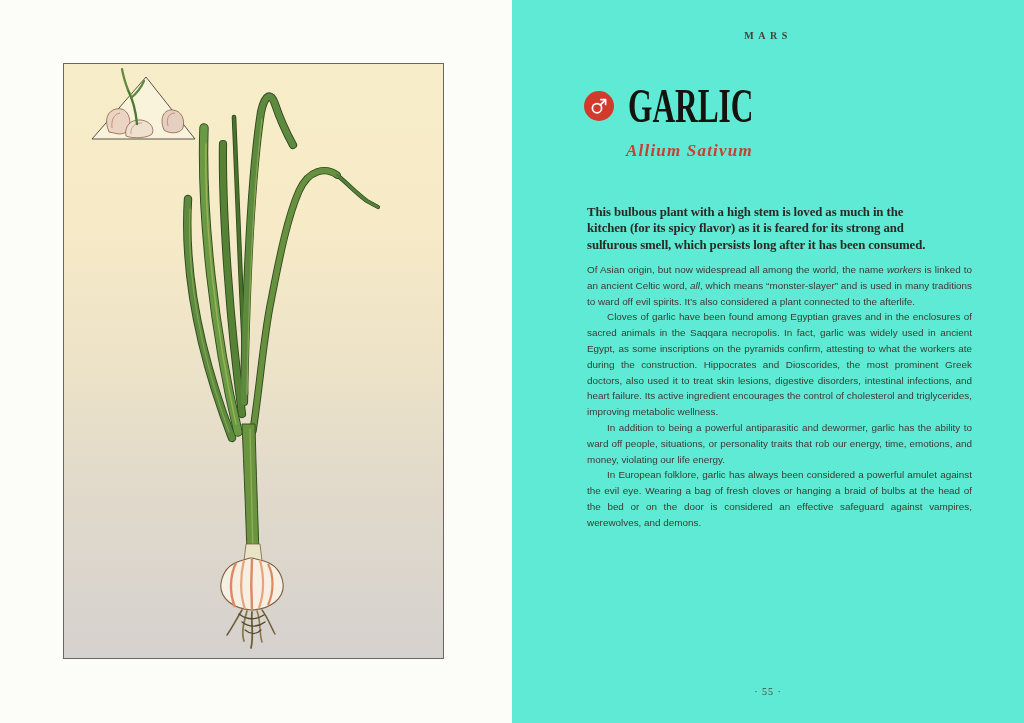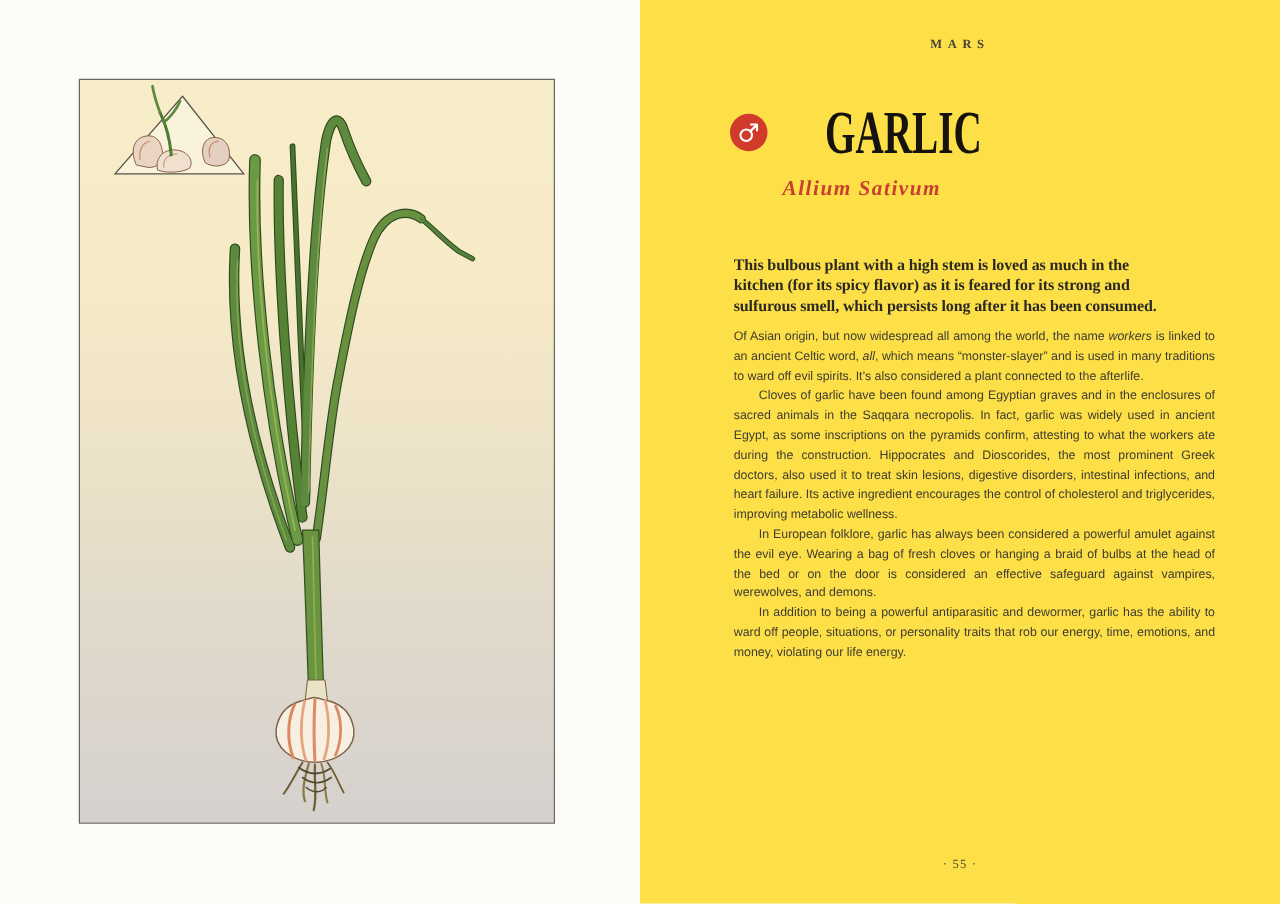--- a/index.html
+++ b/index.html
@@ -10,27 +10,27 @@
   
   .page-left { position:absolute; left:0; top:0; width:512px; height:723px; background:#fcfcf9; }
   .plate-frame {
     position:absolute; left:63px; top:63px; width:381px; height:596px;
     border:1px solid #6b675e;
     background:linear-gradient(180deg,#f8edc9 0%, #f6eac7 28%, #ece2c8 52%, #e0d9cb 74%, #d5d1ce 100%);
   }
   .plate-frame svg { position:absolute; left:0; top:0; }
 
   
-  .page-right { position:absolute; left:512px; top:0; width:512px; height:723px; background:#fde047; }
+  .page-right { position:absolute; left:512px; top:0; width:512px; height:723px; background:#5eead4; }
   .running-head {
     position:absolute; top:30px; left:0; width:100%; text-align:center;
     font-family:"Liberation Serif", serif; font-size:10px; letter-spacing:4.5px;
     color:#45413a; font-weight:600;
   }
-  .title-row { position:absolute; left:72px; top:84px; display:flex; align-items:center; height:44px;gap:32px; }
+  .title-row { position:absolute; left:72px; top:84px; display:flex; align-items:center; height:44px; }
   .planet-badge {
     width:30px; height:30px; border-radius:50%; background:#d13b2b;
     display:flex; align-items:center; justify-content:center; flex:none;
   }
   .title-text {
     font-family:"Liberation Serif", serif; font-weight:bold; font-size:49px; line-height:44px;
     color:#16130f; letter-spacing:0px; margin-left:14px;
     transform:scaleX(0.64); transform-origin:left center; white-space:nowrap;
   }
   .subtitle {
@@ -150,20 +150,20 @@
       <h1 class="title-text">GARLIC</h1>
     </div>
 
     <div class="subtitle">Allium Sativum</div>
 
     <div class="intro">This bulbous plant with a high stem is loved as much in the kitchen (for its spicy flavor) as it is feared for its strong and sulfurous smell, which persists long after it has been consumed.</div>
 
     <div class="body-text">
         <p><span>Of Asian origin, but now widespread all among the world, the name </span><em>workers</em><span> is linked to an ancient Celtic word, </span><em>all</em><span>, which means “monster-slayer” and is used in many traditions to ward off evil spirits. It’s also considered a plant connected to the afterlife.</span></p>
         <p class="indent"><span>Cloves of garlic have been found among Egyptian graves and in the enclosures of sacred animals in the Saqqara necropolis. In fact, garlic was widely used in ancient Egypt, as some inscriptions on the pyramids confirm, attesting to what the workers ate during the construction. Hippocrates and Dioscorides, the most prominent Greek doctors, also used it to treat skin lesions, digestive disorders, intestinal infections, and heart failure. Its active ingredient encourages the control of cholesterol and triglycerides, improving metabolic wellness.</span></p>
+        <p class="indent"><span>In addition to being a powerful antiparasitic and dewormer, garlic has the ability to ward off people, situations, or personality traits that rob our energy, time, emotions, and money, violating our life energy.</span></p>
         <p class="indent"><span>In European folklore, garlic has always been considered a powerful amulet against the evil eye. Wearing a bag of fresh cloves or hanging a braid of bulbs at the head of the bed or on the door is considered an effective safeguard against vampires, werewolves, and demons.</span></p>
-        <p class="indent"><span>In addition to being a powerful antiparasitic and dewormer, garlic has the ability to ward off people, situations, or personality traits that rob our energy, time, emotions, and money, violating our life energy.</span></p>
       </div>
 
 
     <div class="folio">· 55 ·</div>
   </div>
 </div>
 
 </body></html>

